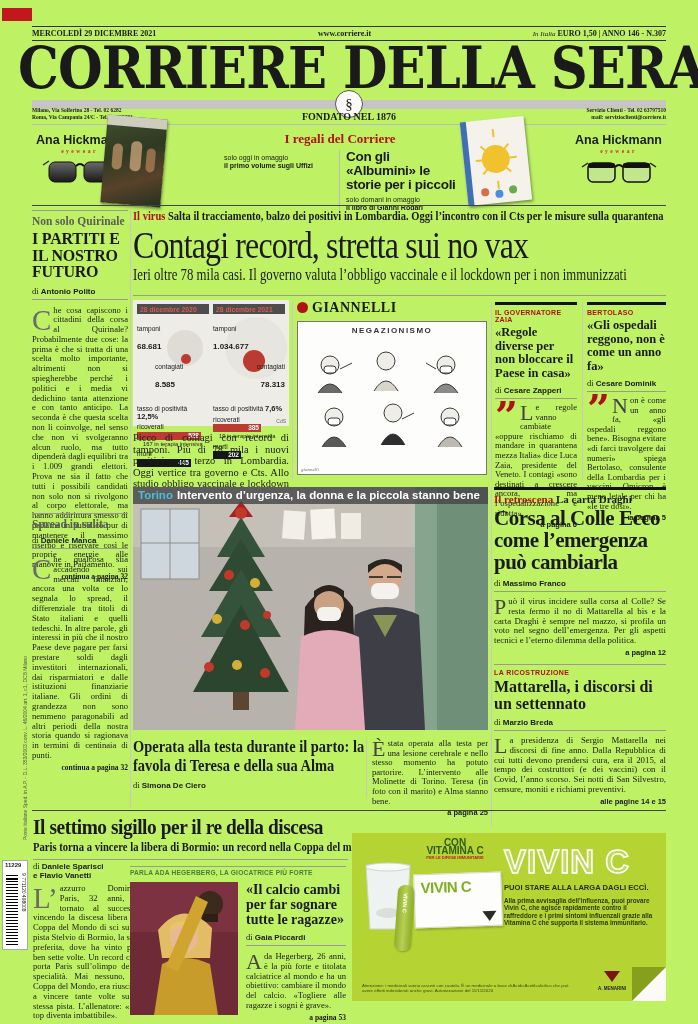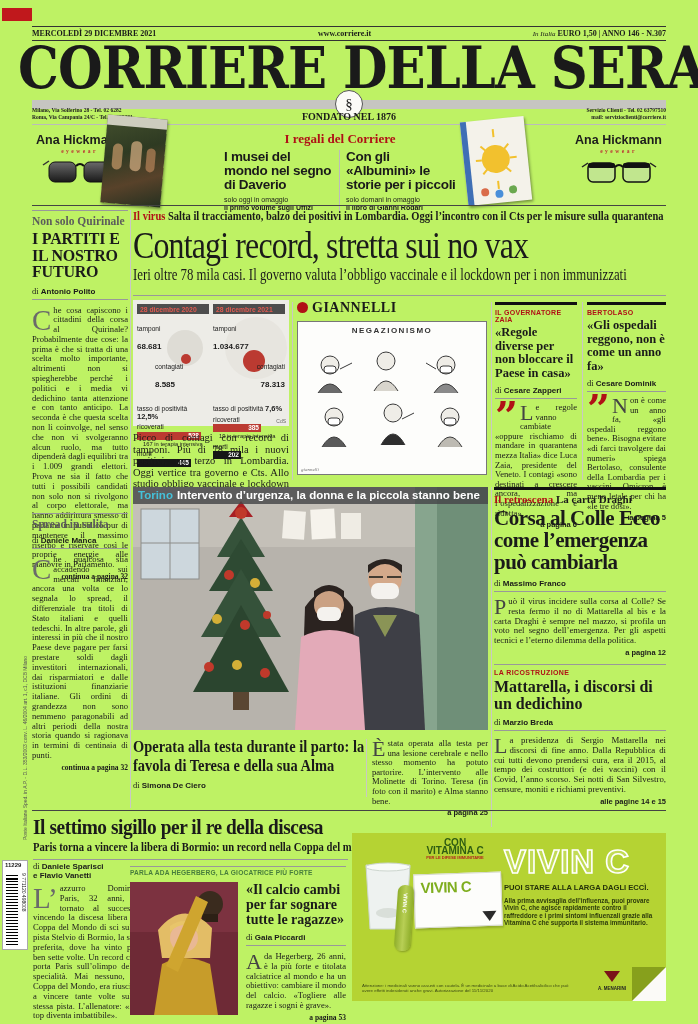--- a/index.html
+++ b/index.html
@@ -169,21 +169,20 @@
       <div style="height:10px;background:#e8e4d8;opacity:.85;"></div>
       <div style="position:absolute;left:8px;top:28px;width:10px;height:26px;background:#c89a6a;border-radius:5px;opacity:.7;"></div>
       <div style="position:absolute;left:26px;top:24px;width:11px;height:30px;background:#d8b084;border-radius:5px;opacity:.7;"></div>
       <div style="position:absolute;left:42px;top:30px;width:9px;height:24px;background:#b9855a;border-radius:5px;opacity:.7;"></div>
     </div>
 
     <div class="abs" style="left:192px;top:6px;width:232px;">
       <div class="regali-h">I regali del Corriere</div>
       <div style="display:flex;margin-top:3px;">
         <div style="width:113px;padding-right:5px;border-right:1px solid #bbb;">
-          <div class="promo-t">I musei del mondo nel segno di Daverio</div>
           <div class="promo-s">
             <span>solo oggi in omaggio</span><br>
             <b>il primo volume sugli Uffizi</b>
           </div>
         </div>
         <div style="width:113px;padding-left:6px;">
           <div class="promo-t">Con gli «Albumini» le storie per i piccoli</div>
           <div class="promo-s">
             <span>solo domani in omaggio</span><br>
             <b>il libro di Gianni Rodari</b>
@@ -468,21 +467,21 @@
       <b>Massimo Franco</b>
     </div>
     <div class="rule-s"></div>
     <div class="rbody just">
       <span class="dc2">P</span><span>uò il virus incidere sulla corsa al Colle? Se resta fermo il no di Mattarella al bis e la carta Draghi è sempre nel mazzo, si profila un voto nel segno dell’emergenza. Per gli aspetti tecnici e l’eterno dilemma della politica.</span>
     </div>
     <div class="pageref">a pagina 12</div>
 
     <div style="height:1px;background:#999;margin:7px 0 4px;"></div>
     <div class="ricos-eyebrow">LA RICOSTRUZIONE</div>
-    <div class="ricos-title">Mattarella, i discorsi di un dedichino</div>
+    <div class="ricos-title">Mattarella, i discorsi di un settennato</div>
     <div class="byline">
       <span>di</span>
       <b>Marzio Breda</b>
     </div>
     <div class="rule-s"></div>
     <div class="rbody just">
       <span class="dc2">L</span><span>a presidenza di Sergio Mattarella nei discorsi di fine anno. Dalla Repubblica di cui tutti devono prendersi cura, era il 2015, al tempo dei costruttori (e dei vaccini) con il Covid, l’anno scorso. Sei notti di San Silvestro, censure, moniti e richiami preventivi.</span>
     </div>
     <div class="pageref">alle pagine 14 e 15</div>
   </div>

